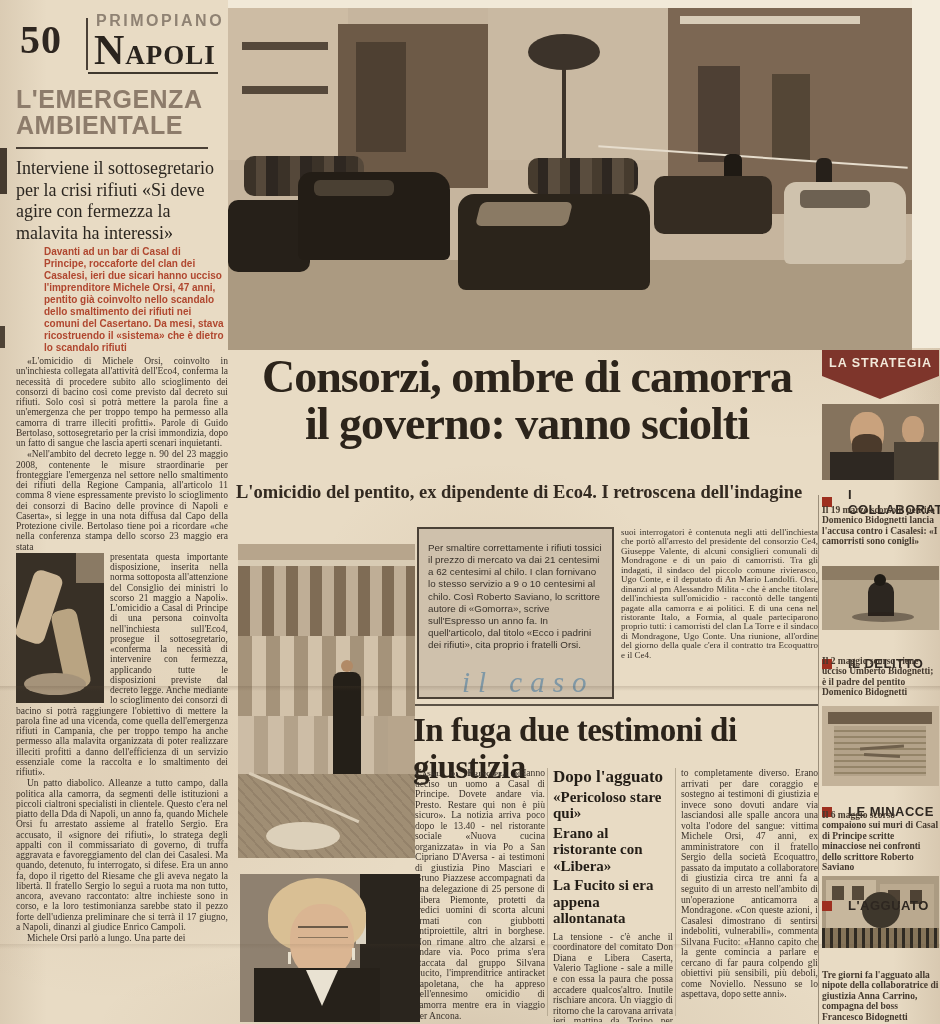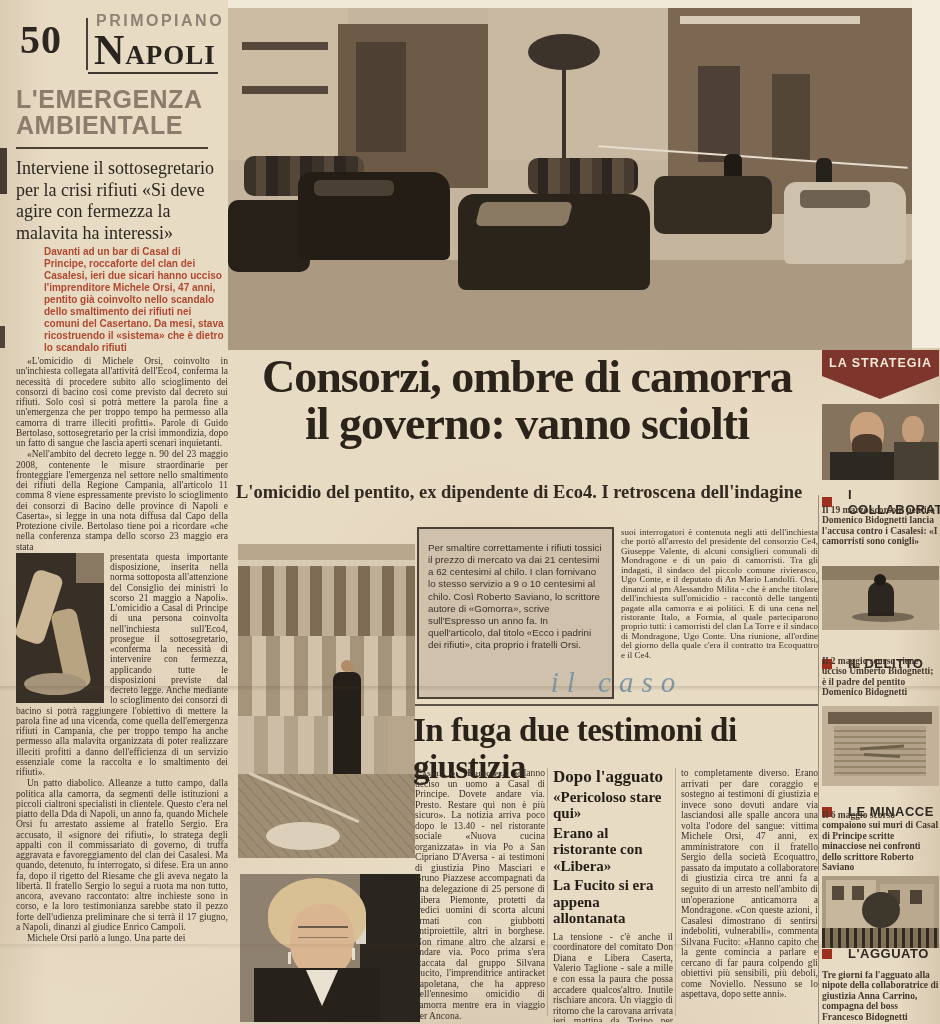--- a/index.html
+++ b/index.html
@@ -44,21 +44,21 @@
   .subhead{left:236px;top:482px;width:584px;font-size:18.5px;font-weight:600;color:#332a21;}
   .sidebox{left:417px;top:527px;width:197px;height:172px;background:#cfc1ac;border:2px solid #4a4136;box-sizing:border-box;padding:7px 9px;}
   .sidebox-title{font-size:12.3px;font-weight:bold;text-align:center;line-height:1.15;color:#2d2620;letter-spacing:.3px;}
   .sidebox-body{margin-top:6px;font-size:9.8px;line-height:1.24;color:#3a332b;}
   .contcol{left:621px;top:528px;width:197px;height:172px;font-size:9px;line-height:1.05;}
   .barrels{left:238px;top:544px;width:177px;height:314px;background:#b7a58c;overflow:hidden;}
   .woman{left:240px;top:874px;width:180px;height:148px;background:#8f8170;overflow:hidden;}
 
   
   .caserule{left:415px;top:704px;width:404px;height:2px;background:#5c5347;}
-  .casekicker{left:415px;top:666px;width:404px;text-align:center;font-size:29px;font-style:italic;color:#7f98a6;letter-spacing:8px;}
+  .casekicker{left:415px;top:666px;width:404px;font-size:29px;font-style:italic;color:#7f98a6;letter-spacing:8px;padding-left:47px;}
   .caseheadline{left:413px;top:712px;width:408px;font-size:33px;font-weight:bold;color:#2b231a;letter-spacing:-.5px;}
   .casecol{top:768px;height:254px;font-size:9.6px;line-height:1.1;}
   .c1{left:415px;width:130px;}
   .c2{left:553px;width:120px;}
   .c3{left:681px;width:137px;}
   .lead{font-variant:small-caps;font-weight:bold;}
   .deck1{font-size:17px;font-weight:bold;line-height:1.05;color:#231d16;margin-bottom:3px;}
   .deckn{font-size:15px;font-weight:bold;line-height:1.1;color:#231d16;margin-bottom:3px;}
   .c2body{margin-top:5px;}
   .colrule{top:768px;width:1px;height:248px;background:#b8ab94;}
@@ -233,21 +233,21 @@
   <div class="sbphoto" style="top:876px;height:72px;background:#ab9b82;">
     <i class="s" style="left:4px;top:4px;width:50px;height:52px;background:#c7b79d;"></i>
     <i class="s" style="left:10px;top:10px;width:12px;height:14px;background:#564a3a;"></i>
     <i class="s" style="left:30px;top:10px;width:12px;height:14px;background:#564a3a;"></i>
     <i class="s" style="left:58px;top:8px;width:54px;height:46px;background:#baa98f;"></i>
     <i class="s" style="left:66px;top:14px;width:12px;height:14px;background:#4e4234;"></i>
     <i class="s" style="left:88px;top:14px;width:12px;height:14px;background:#4e4234;"></i>
     <i class="s" style="left:40px;top:16px;width:38px;height:36px;background:#3e372c;border-radius:50%;"></i>
     <i class="s" style="left:0;top:52px;width:117px;height:20px;background:repeating-linear-gradient(90deg,#2f2a22 0 3px,#857459 3px 8px);"></i>
   </div>
-  <div class="sbhead abs" style="top:898px;margin-top:48px;">
+  <div class="sbhead abs" style="top:898px;">
     <span class="bullet"></span>
     <span>L'AGGUATO</span>
   </div>
   <div class="sbtext abs clip" style="top:970px;height:54px;">Tre giorni fa l'agguato alla nipote della collaboratrice di giustizia Anna Carrino, compagna del boss Francesco Bidognetti</div>
 
   <div class="abs crease" style="top:686px;"></div>
   <div class="abs crease" style="top:944px;opacity:.6;"></div>
   <div class="abs artifact" style="left:0;top:148px;width:7px;height:46px;opacity:.85;"></div>
   <div class="abs artifact" style="left:0;top:326px;width:5px;height:22px;opacity:.8;"></div>
   <div class="abs" style="left:912px;top:0;width:28px;height:348px;background:#f3ecdc;"></div>

